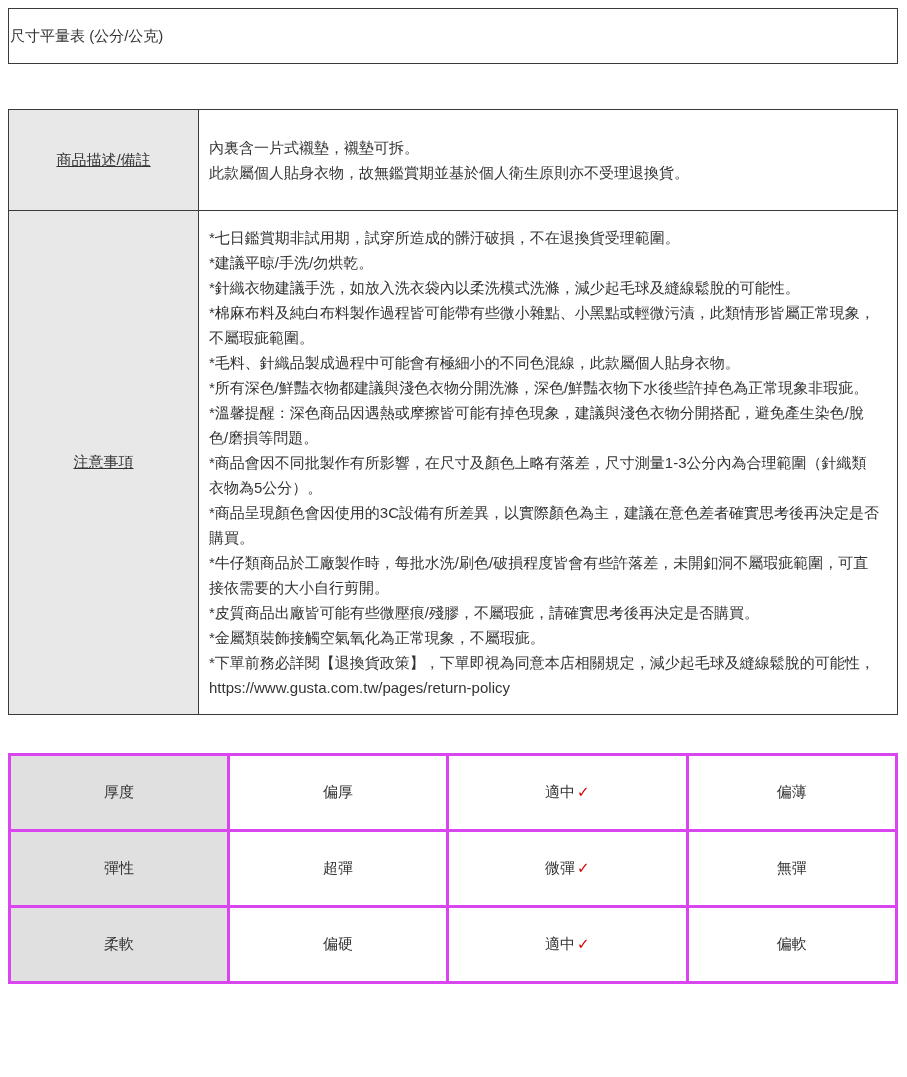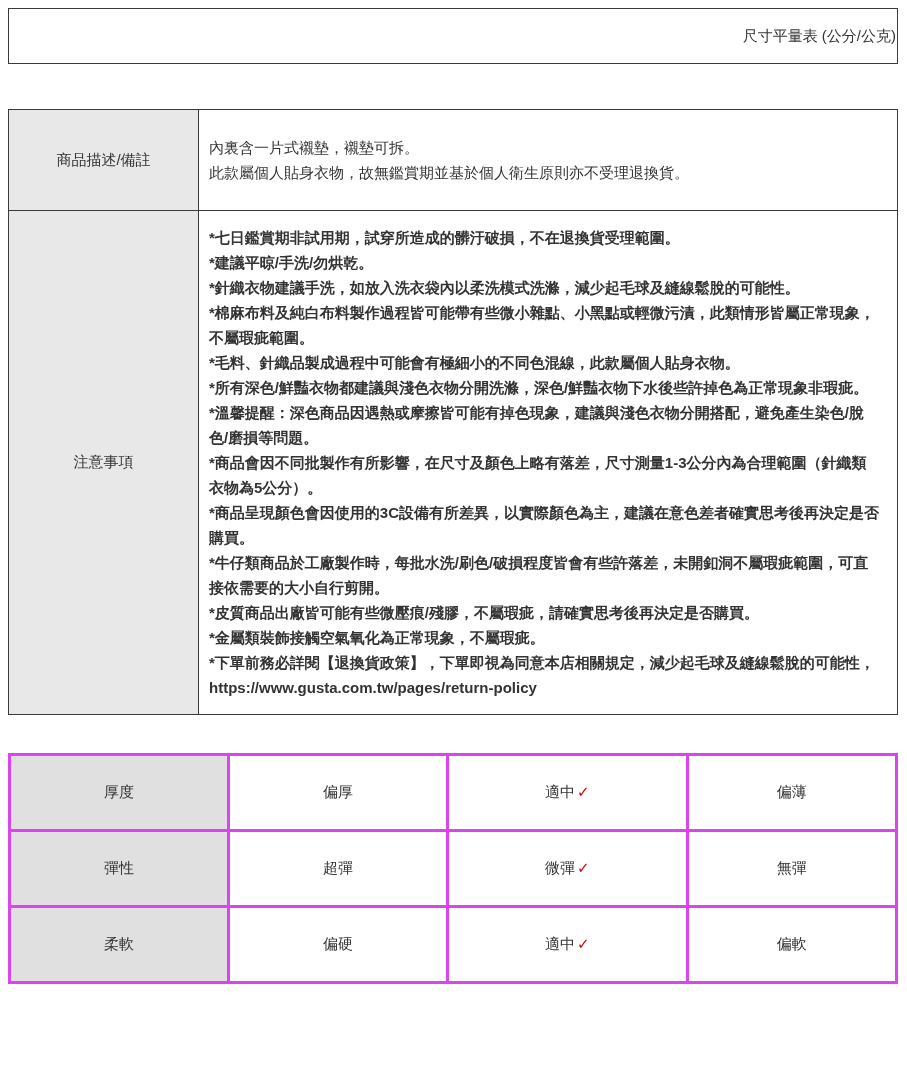--- a/index.html
+++ b/index.html
@@ -17,49 +17,50 @@
 
   table {
     border-collapse: collapse;
     width: 100%;
     table-layout: fixed;
   }
 
   
   .size-table td {
     border: 1px solid #3a3a3a;
-    text-align: right;
+    text-align: left;
     vertical-align: middle;
     font-size: 15px;
     margin-top: 44px;
   }
   .size-table .title-cell { height: 52px; background: #ffffff; }
   .size-table .head-cell  { height: 54px; background: #e8e8e8; }
   .size-table .val-cell   { height: 57px; background: #ffffff; }
 
   
   .desc-table { margin-top: 45px; }
   .desc-table td {
     border: 1px solid #3a3a3a;
     font-size: 15px;
     vertical-align: middle;
   }
   .desc-table .label-cell {
     background: #e8e8e8;
     text-align: center;
     width: 190px;
+    text-decoration: underline;
   }
   .desc-table .content-cell {
     background: #ffffff;
     text-align: left;
     padding: 10px 16px 10px 10px;
     line-height: 25px;
   }
   .desc-table .desc-row .content-cell { height: 80px; }
-  .desc-table .notes-row .content-cell { padding-top: 14px; padding-bottom: 14px; font-weight: bold; }
+  .desc-table .notes-row .content-cell { padding-top: 14px; padding-bottom: 14px; }
   .note-line { min-height: 25px; }
 
   
   .attr-table { margin-top: 38px; }
   .attr-table td {
     border: 3px solid #d946ef;
     text-align: center;
     vertical-align: middle;
     height: 71px;
     font-size: 15px;

